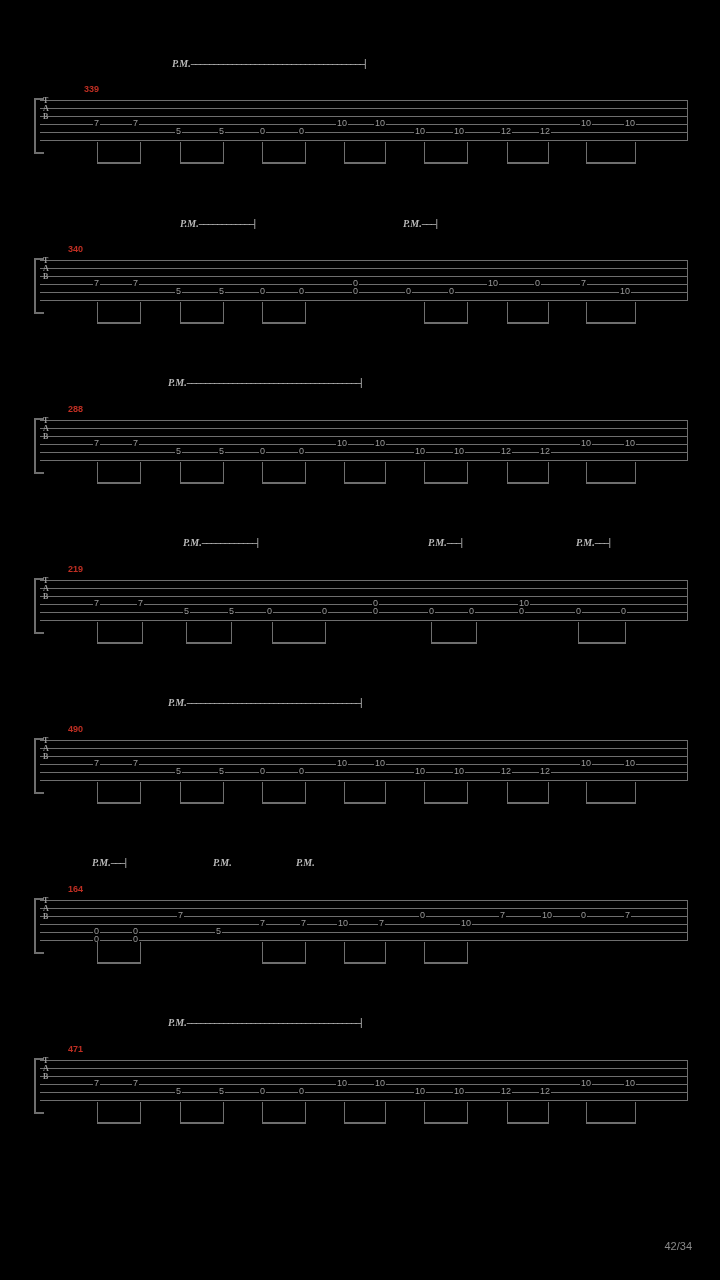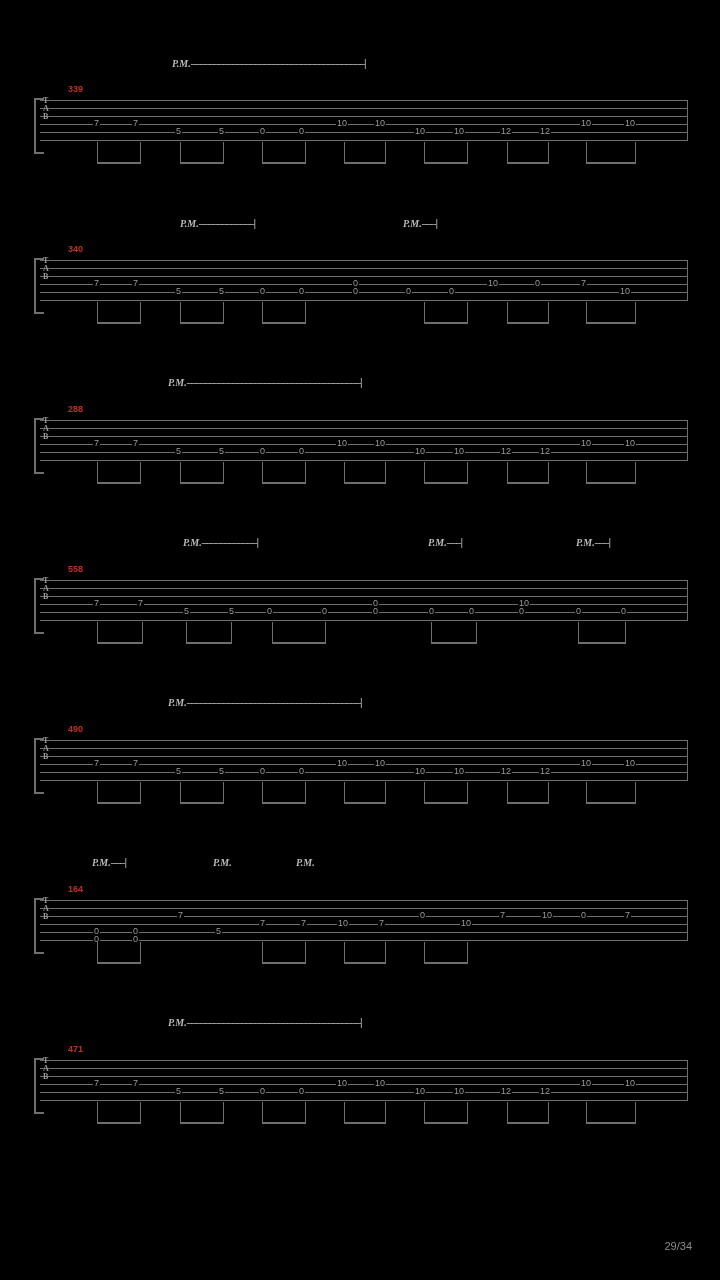--- a/index.html
+++ b/index.html
@@ -110,21 +110,21 @@
     bottom: 28px;
     color: #8a8a8a;
     font-size: 11px;
     font-family: "Liberation Sans", sans-serif;
   }
 </style>
 </head>
 <body>
 
 <div class="page" id="page">
-    <div class="measure-num" style="left: 68px; top: 84px;">339</div>
+    <div class="measure-num" style="left: 84px; top: 84px;">339</div>
     <div class="pm" style="left: 172px; top: 58px;"><span>P.M.</span><span class="dash">––––––––––––––––––––––––––––––––––––––|</span></div>
     <div class="staff" style="top: 100px;">
       <div class="brace"></div>
       <div class="line" style="top: 0px;"></div>
       <div class="line" style="top: 8px;"></div>
       <div class="line" style="top: 16px;"></div>
       <div class="line" style="top: 24px;"></div>
       <div class="line" style="top: 32px;"></div>
       <div class="line" style="top: 40px;"></div>
       <div class="endbar"></div>
@@ -224,21 +224,21 @@
       <div class="note" style="left: 540px; top: 19px;">10</div>
       <div class="note" style="left: 584px; top: 19px;">10</div>
       <div class="beamgroup" style="left: 57px; top: 42px; width: 42px; height: 20px;"></div>
       <div class="beamgroup" style="left: 140px; top: 42px; width: 42px; height: 20px;"></div>
       <div class="beamgroup" style="left: 222px; top: 42px; width: 42px; height: 20px;"></div>
       <div class="beamgroup" style="left: 304px; top: 42px; width: 40px; height: 20px;"></div>
       <div class="beamgroup" style="left: 384px; top: 42px; width: 42px; height: 20px;"></div>
       <div class="beamgroup" style="left: 467px; top: 42px; width: 40px; height: 20px;"></div>
       <div class="beamgroup" style="left: 546px; top: 42px; width: 48px; height: 20px;"></div>
     </div>
-    <div class="measure-num" style="left: 68px; top: 564px;">558</div>
+    <div class="measure-num" style="left: 68px; top: 564px;">219</div>
     <div class="pm" style="left: 183px; top: 537px;"><span>P.M.</span><span class="dash">––––––––––––|</span></div>
     <div class="pm" style="left: 428px; top: 537px;"><span>P.M.</span><span class="dash">–––|</span></div>
     <div class="pm" style="left: 576px; top: 537px;"><span>P.M.</span><span class="dash">–––|</span></div>
     <div class="staff" style="top: 580px;">
       <div class="brace"></div>
       <div class="line" style="top: 0px;"></div>
       <div class="line" style="top: 8px;"></div>
       <div class="line" style="top: 16px;"></div>
       <div class="line" style="top: 24px;"></div>
       <div class="line" style="top: 32px;"></div>
@@ -378,13 +378,13 @@
       <div class="note" style="left: 584px; top: 19px;">10</div>
       <div class="beamgroup" style="left: 57px; top: 42px; width: 42px; height: 20px;"></div>
       <div class="beamgroup" style="left: 140px; top: 42px; width: 42px; height: 20px;"></div>
       <div class="beamgroup" style="left: 222px; top: 42px; width: 42px; height: 20px;"></div>
       <div class="beamgroup" style="left: 304px; top: 42px; width: 40px; height: 20px;"></div>
       <div class="beamgroup" style="left: 384px; top: 42px; width: 42px; height: 20px;"></div>
       <div class="beamgroup" style="left: 467px; top: 42px; width: 40px; height: 20px;"></div>
       <div class="beamgroup" style="left: 546px; top: 42px; width: 48px; height: 20px;"></div>
     </div>
   </div>
-<div class="pagenum">29/34</div>
+<div class="pagenum">42/34</div>
 
 </body></html>

